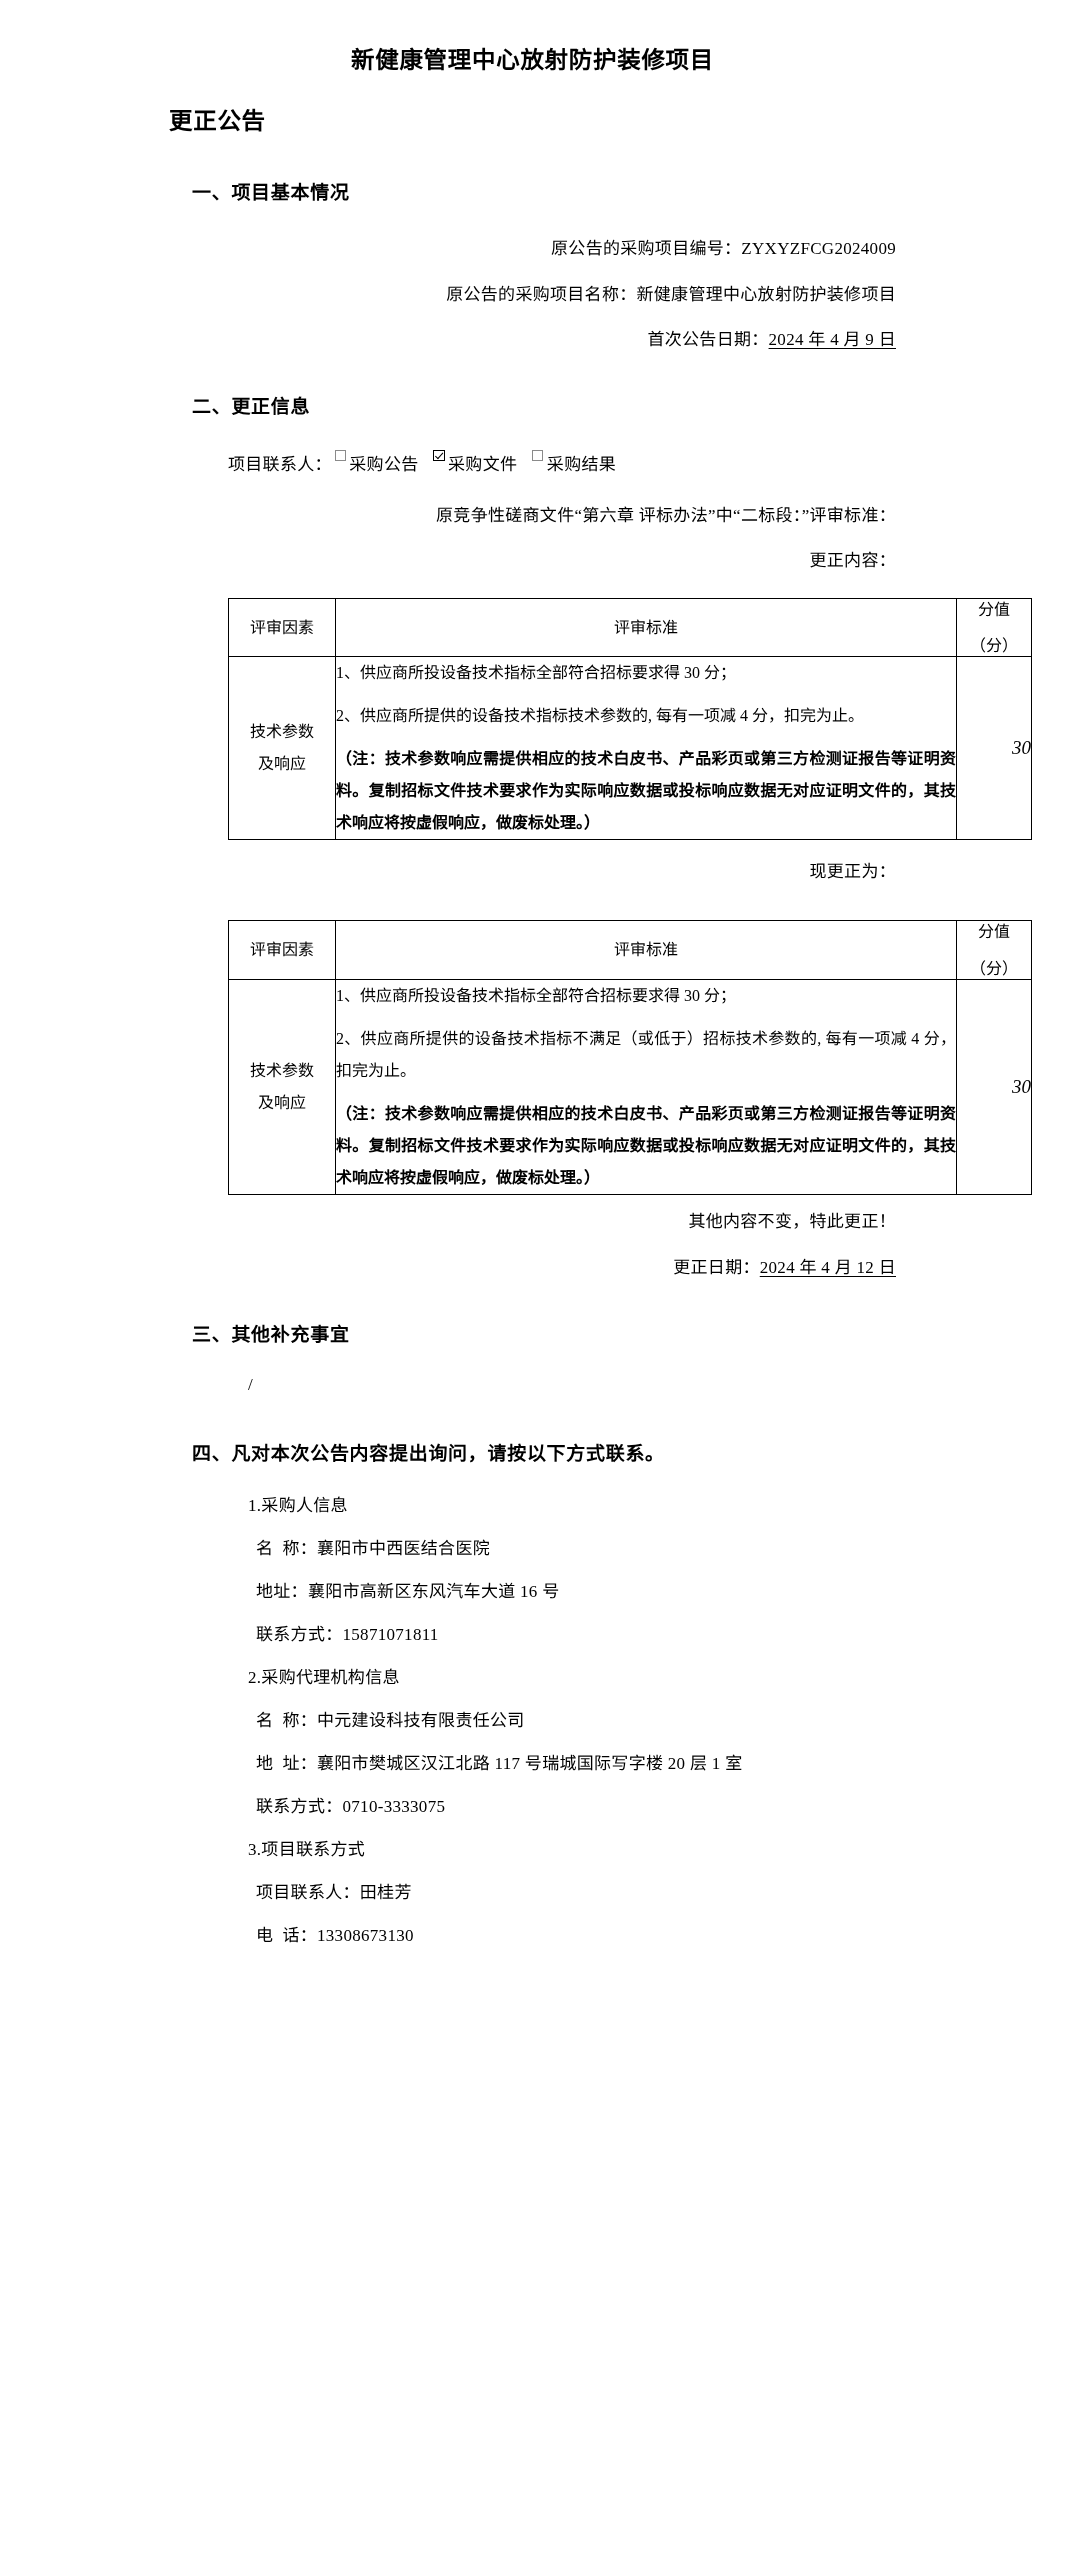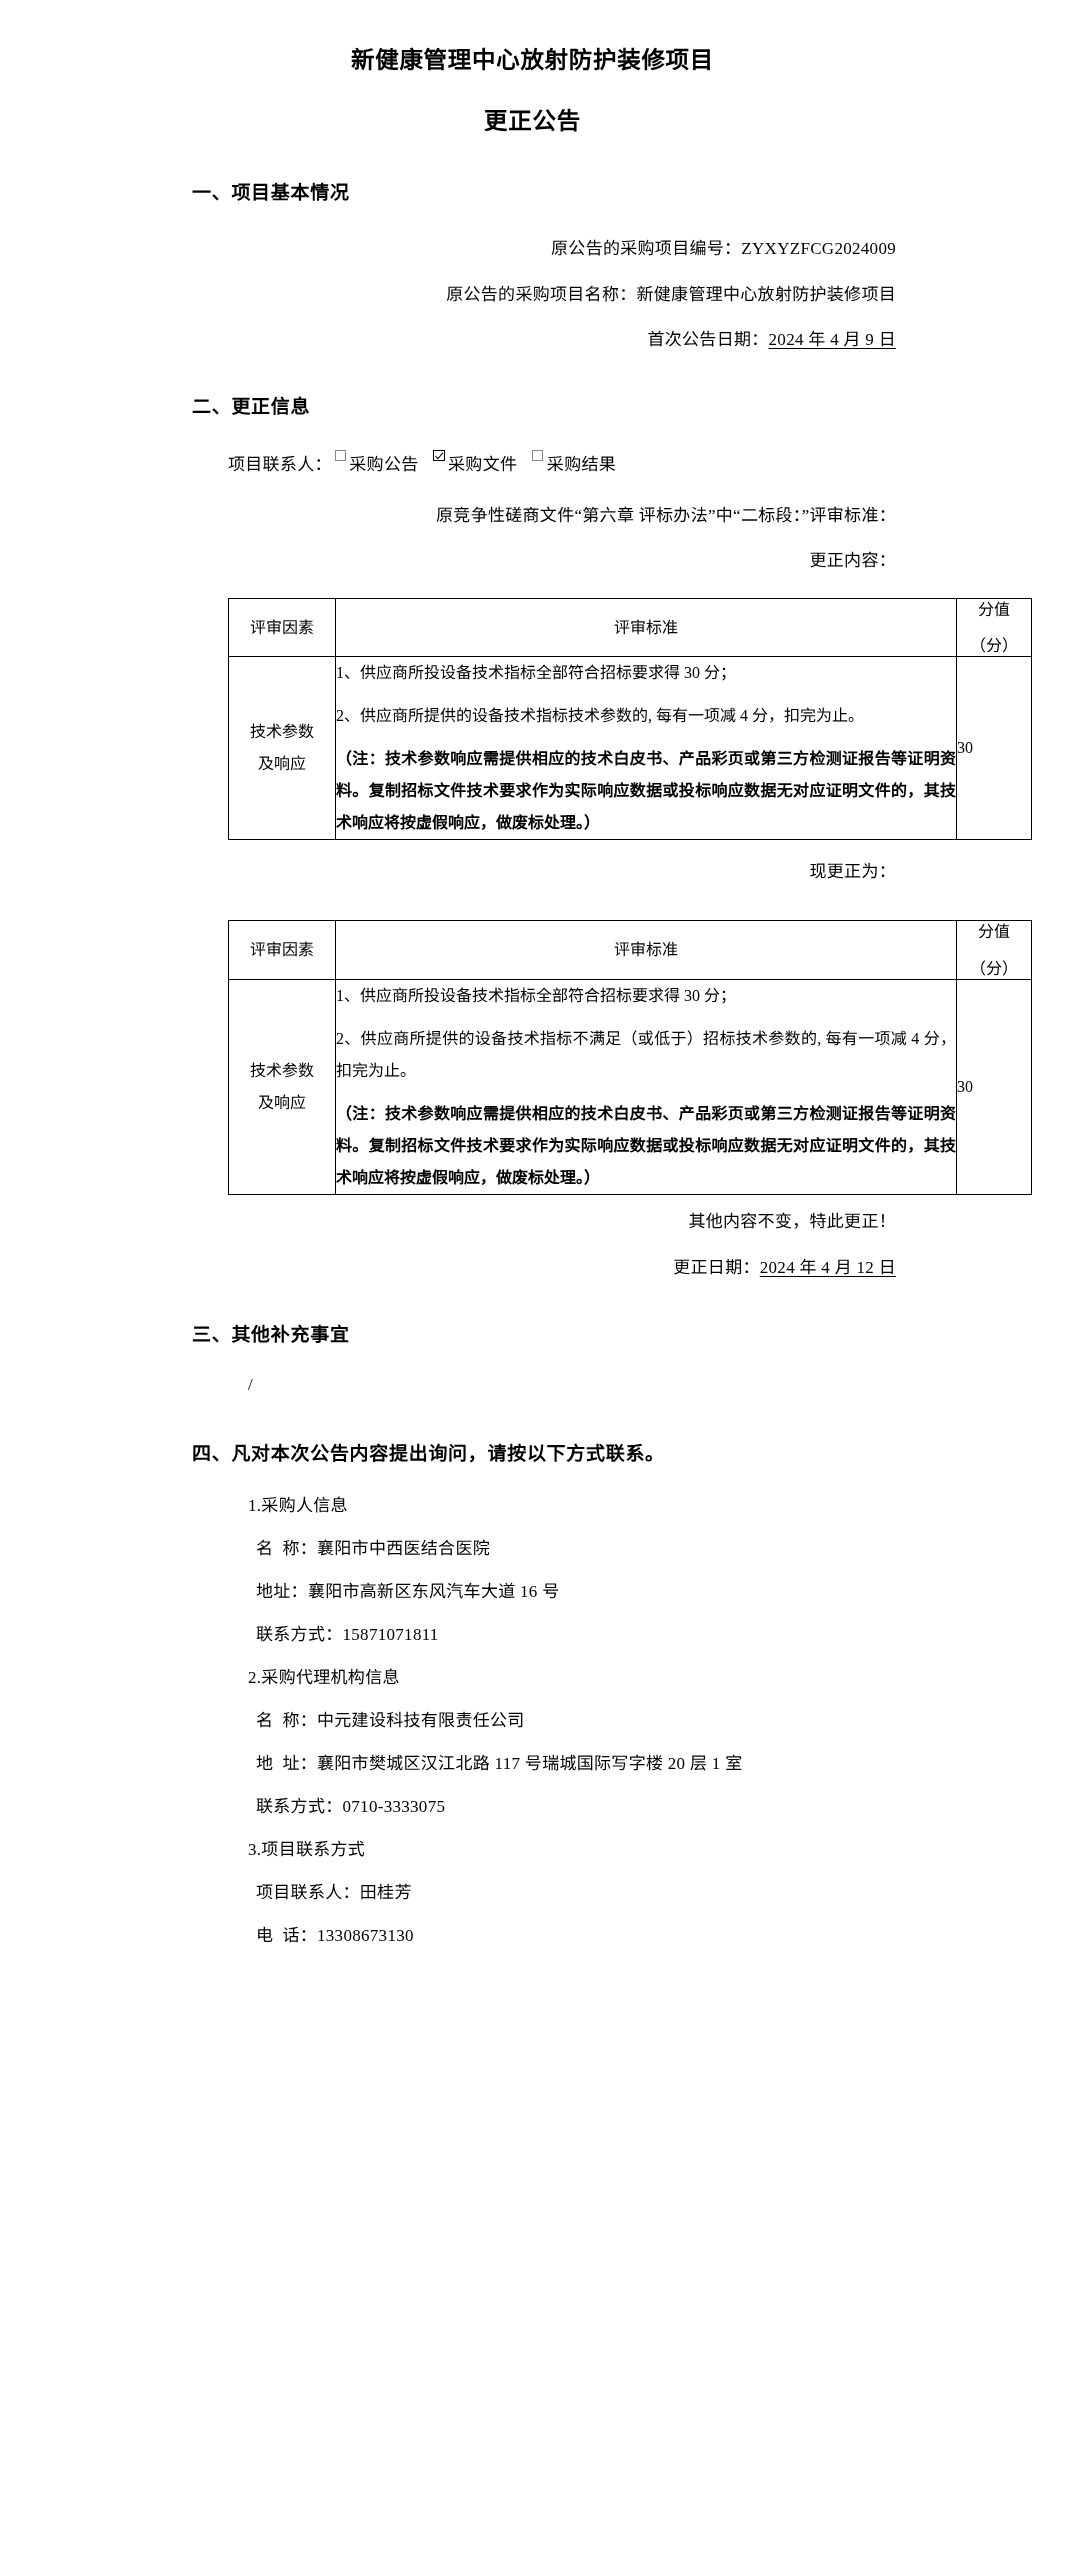--- a/index.html
+++ b/index.html
@@ -25,21 +25,21 @@
   
   .doc-title {
     text-align: center;
     font-size: 23.5px;
     font-weight: bold;
     letter-spacing: 0.7px;
     margin: 8px 0 0 0;
     line-height: 1.5;
   }
   .doc-subtitle {
-    text-align: center;
+    text-align: left;
     font-size: 23.5px;
     font-weight: bold;
     letter-spacing: 0.7px;
     margin: 25.5px 0 0 0;
     line-height: 1.5;
   }
 
   
   .section-heading {
     font-size: 19px;
@@ -140,22 +140,23 @@
   .th-score .score-line2 { display: block; margin-top: 14.8px; }
 
   .cell-factor {
     text-align: center;
     font-size: 16px;
     line-height: 2.0;
     padding: 6.7px 2.7px;
   }
   .cell-factor span { display: block; }
   .cell-score {
-    text-align: left;
-    font-size: 16px;
+    text-align: right;
+    font-size: 19px;
+    font-style: italic;
   }
   .cell-criteria {
     padding: 14.8px 12px 17.5px 14.8px;
     font-size: 16px;
     line-height: 2.0;
   }
   .cell-criteria p {
     margin: 0 0 10.7px 0;
     text-align: justify;
     text-justify: inter-ideograph;

